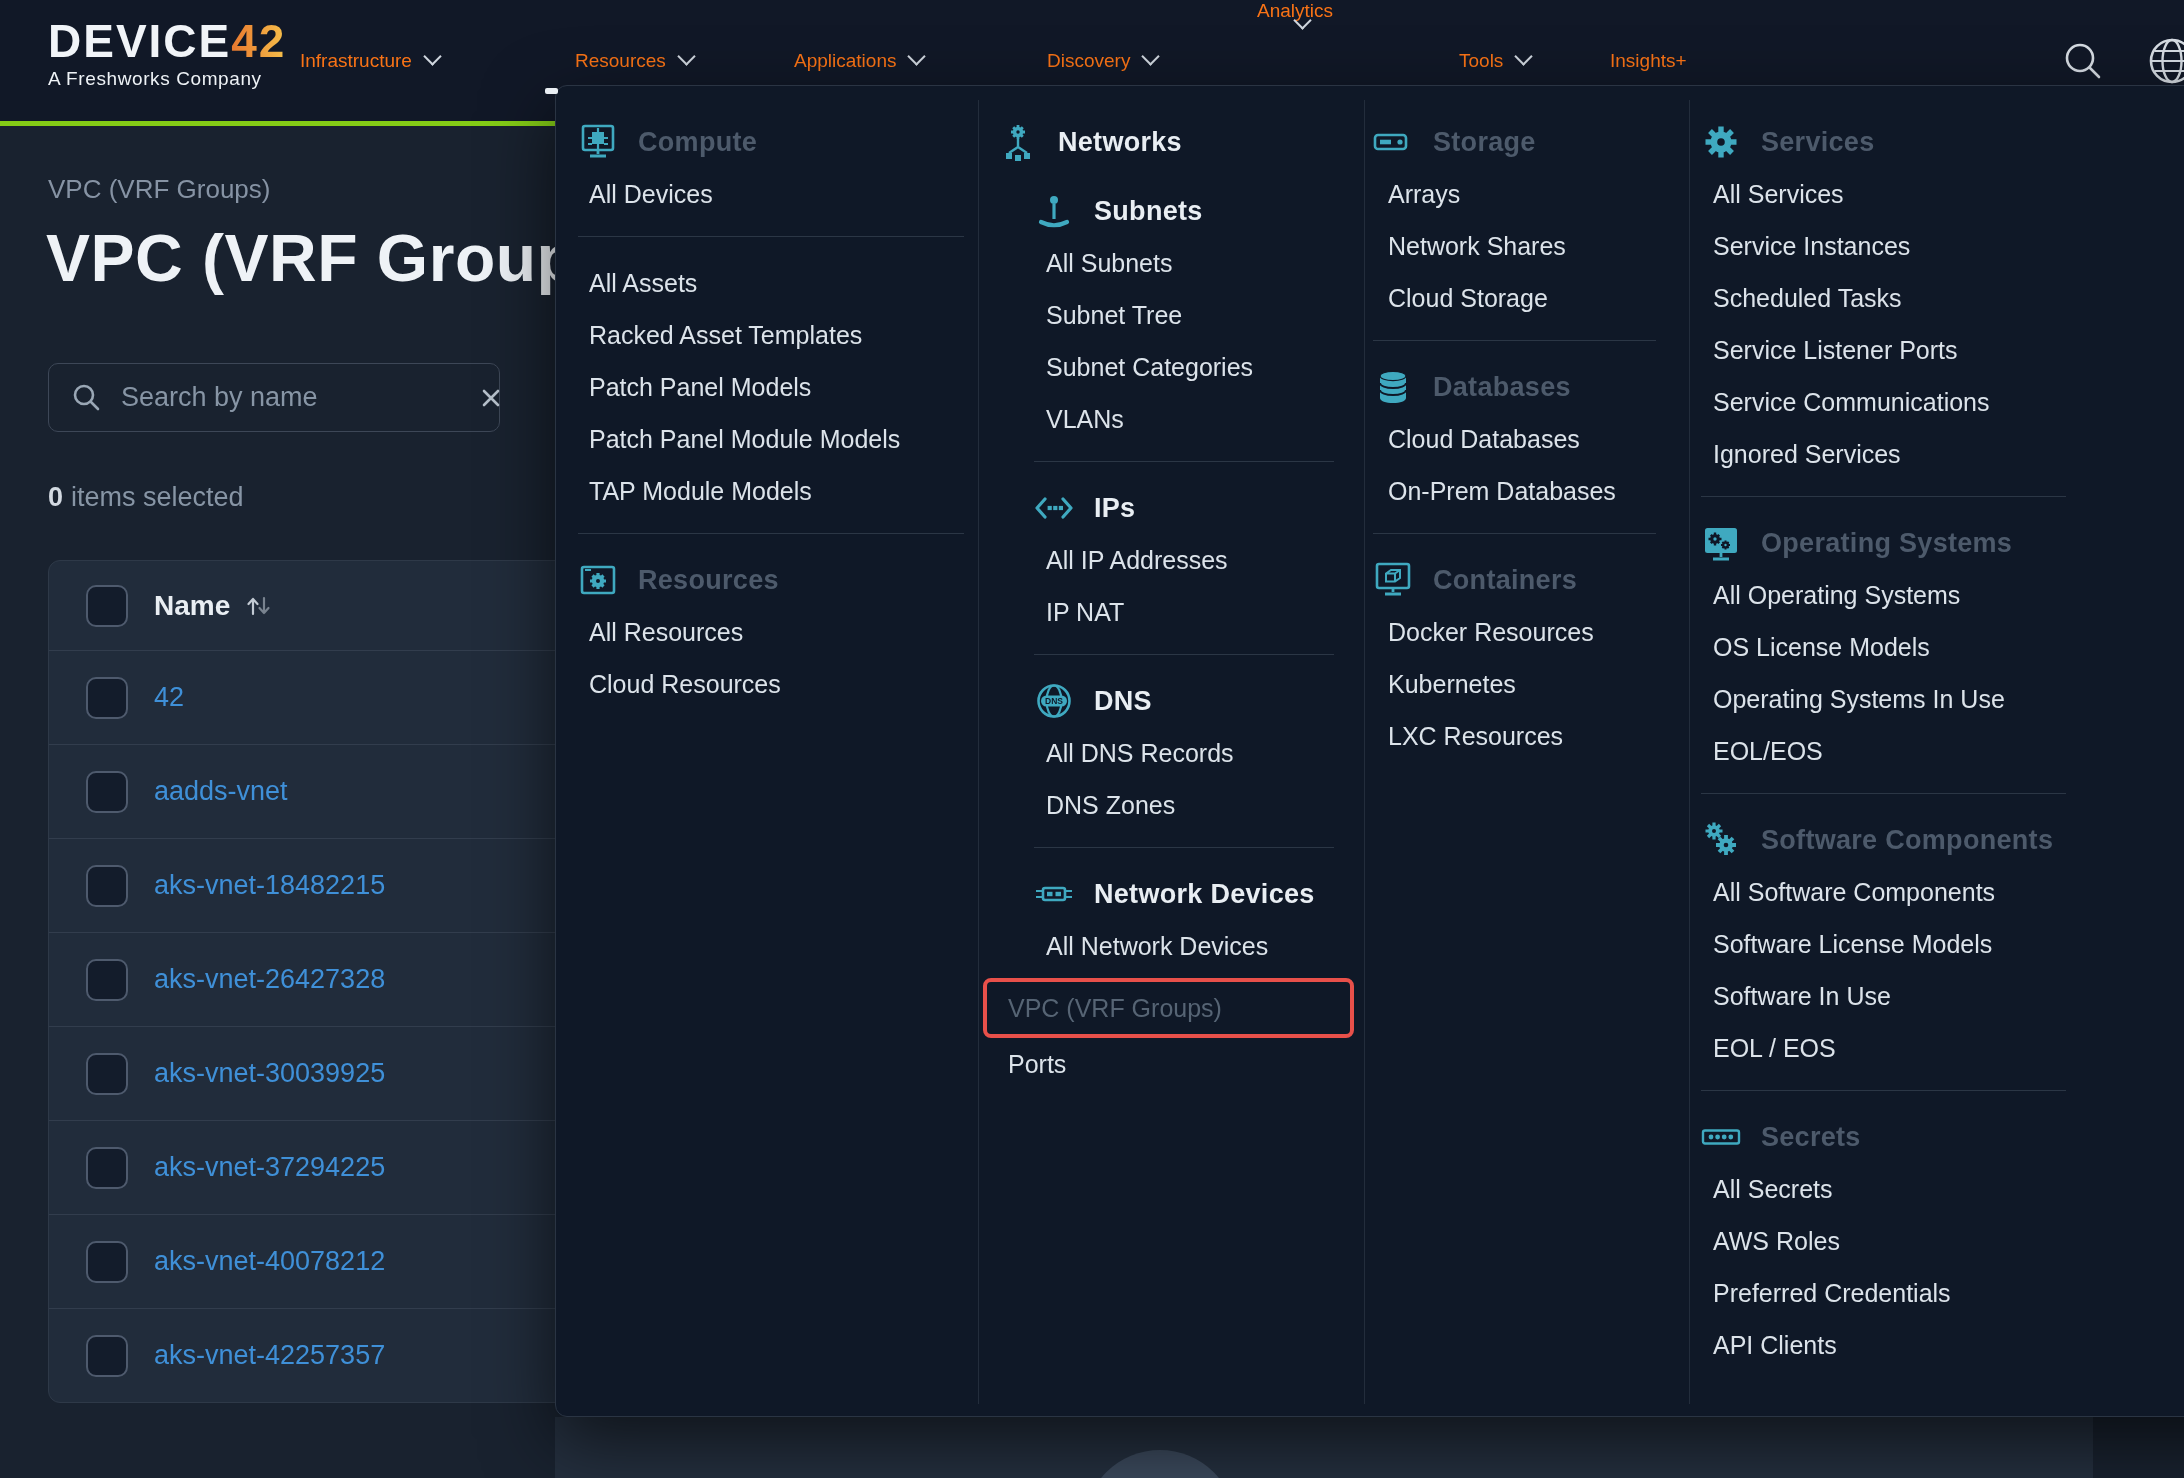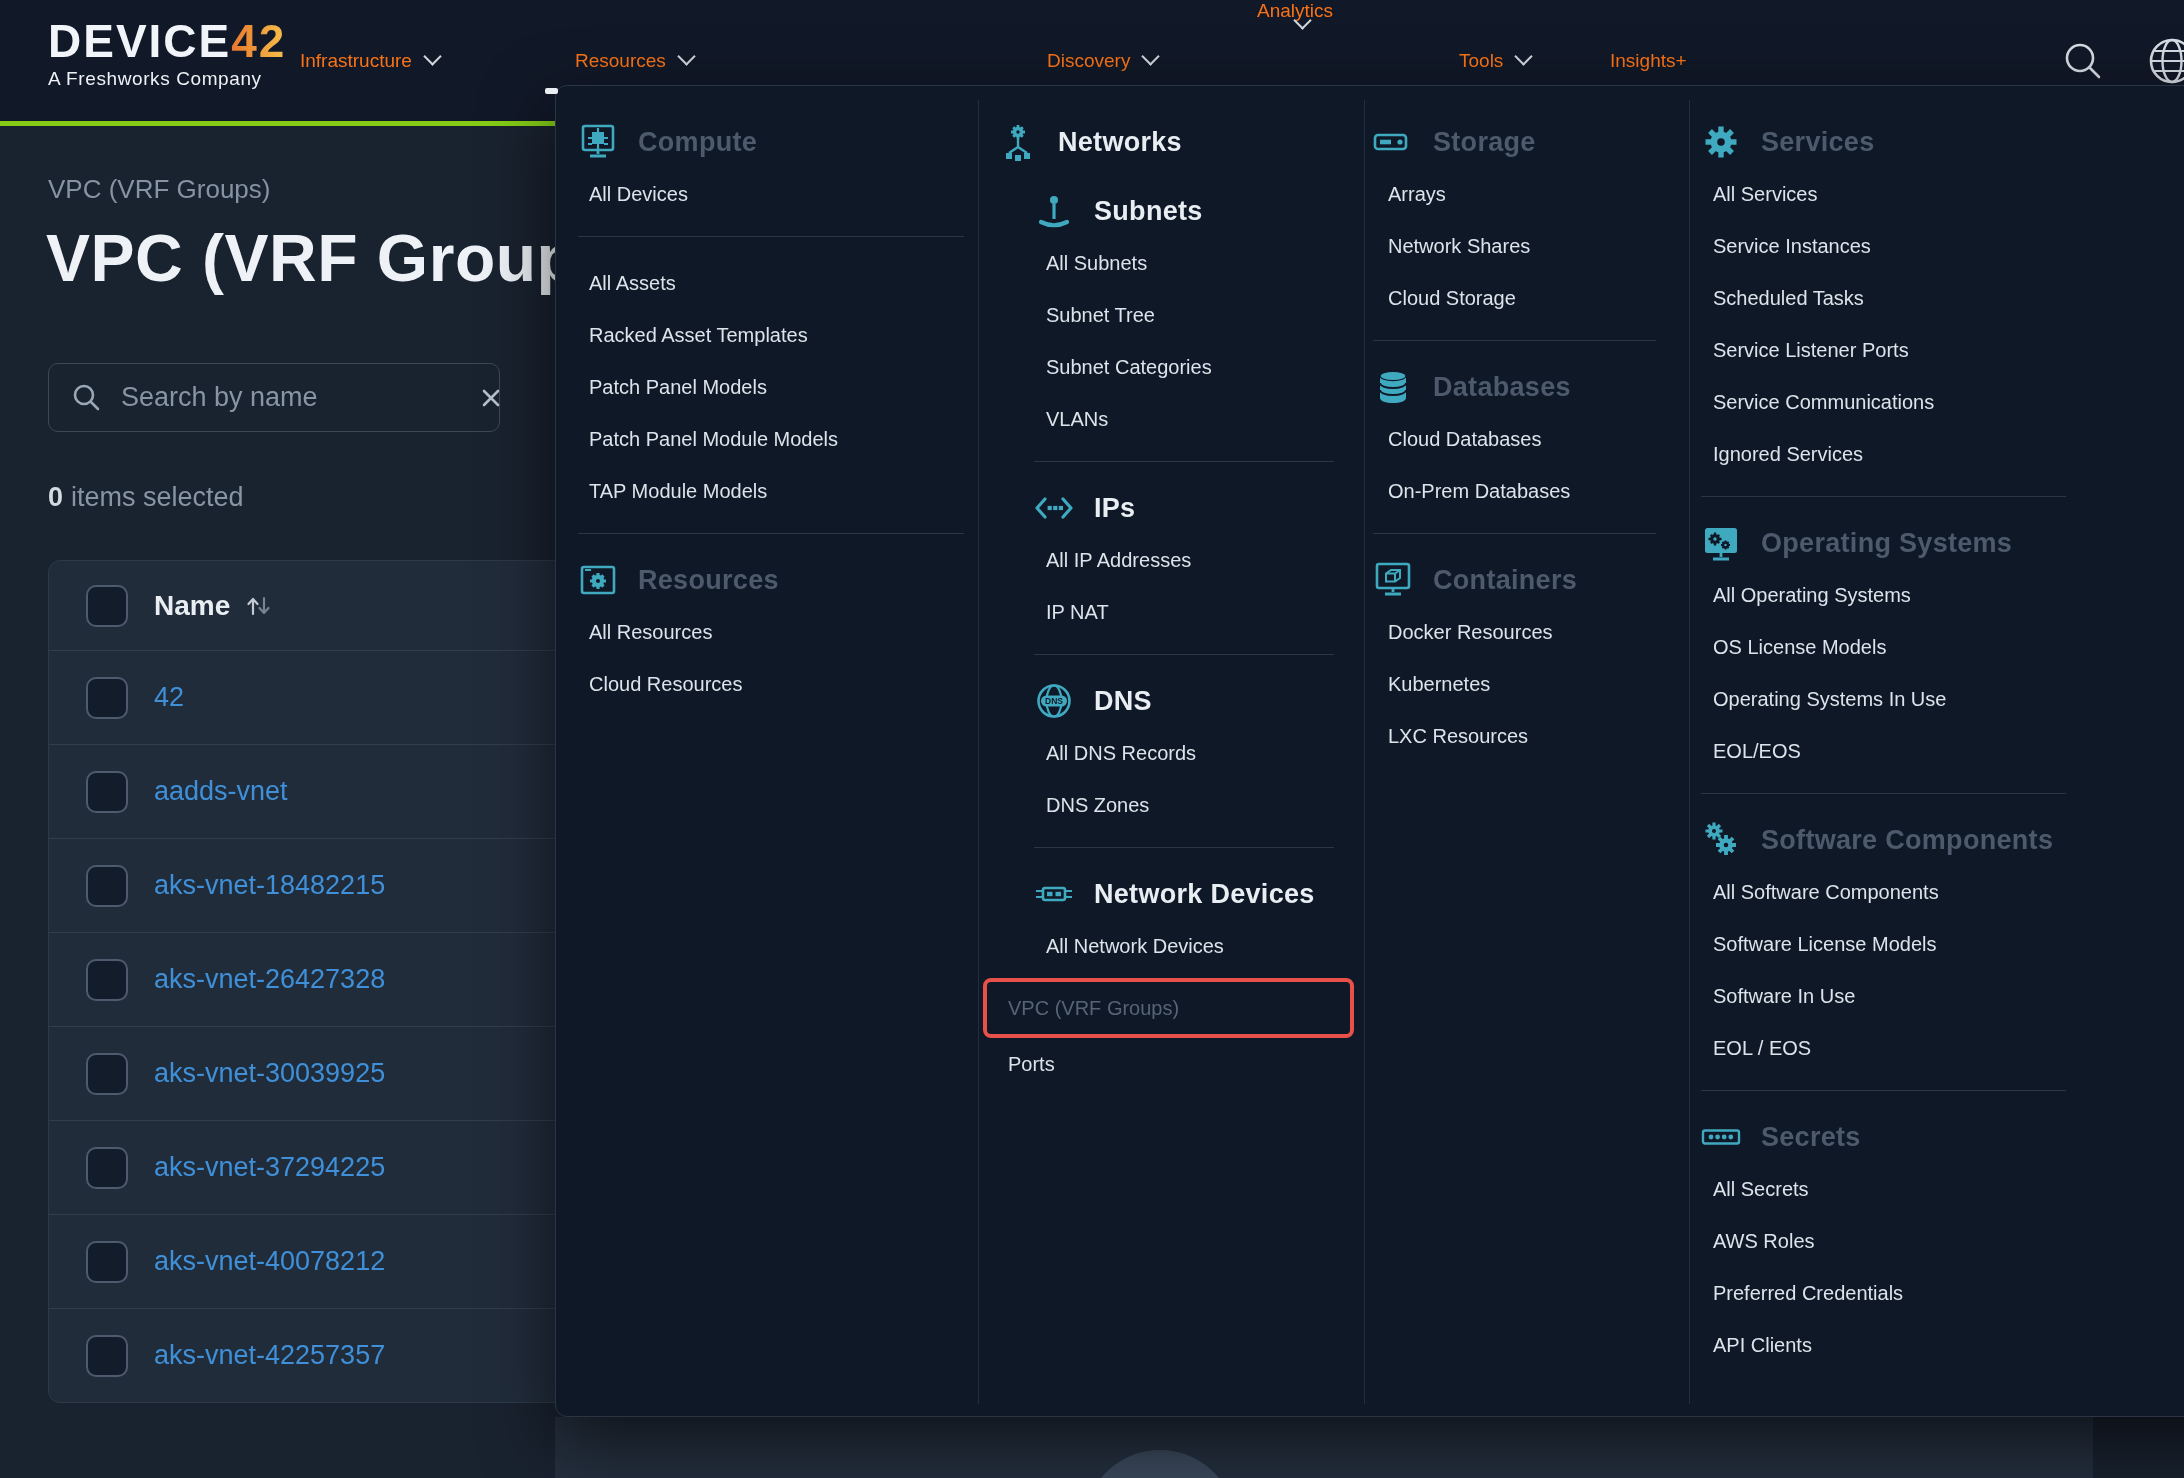--- a/index.html
+++ b/index.html
@@ -53,21 +53,21 @@
     box-shadow:0 24px 70px rgba(0,0,0,.6);z-index:20;}
   .vsep{position:absolute;width:1px;top:14px;height:1304px;background:#232d3c;}
   .col{position:absolute;top:0;padding-top:30px;}
   .msh{display:flex;align-items:center;height:52px;gap:20px;white-space:nowrap;}
   .msh .t{font-size:27px;font-weight:bold;color:#4d5a6b;letter-spacing:.3px;}
   .msh.on .t{color:#e9eef3;}
   .msh.sub{margin-left:36px;}
   .micon{width:40px;height:40px;flex:0 0 40px;}
   .micon svg{width:100%;height:100%;display:block;}
   .gap17{margin-top:17px;}
-  .mi{height:52px;line-height:52px;font-size:20px;color:#dce3ea;white-space:nowrap;cursor:pointer;}
+  .mi{height:52px;line-height:52px;font-size:25px;color:#dce3ea;white-space:nowrap;cursor:pointer;}
   .i1{padding-left:11px;} .i2{padding-left:48px;} .i3{padding-left:15px;} .i4{padding-left:12px;}
   .iports{padding-left:10px;}
   .mdv{height:1px;background:#2b3645;margin:16px 0 20px;}
   .mdv.m2{margin-left:36px;width:300px;}
   .vpc-box{margin:6px 0 0 -15px;width:371px;height:60px;border:4px solid #e8504a;border-radius:8px;
     box-sizing:border-box;display:flex;align-items:center;padding-left:21px;cursor:pointer;}
   .vpc-box .mi{color:#566474;height:auto;line-height:normal;padding:0;}
 </style>
 </head>
 <body>
@@ -154,20 +154,24 @@
       <div class="brand-tag">A Freshworks Company</div>
     </div>
     <div class="navitem" style="left:292px;">
         <span>Infrastructure</span>
         <span class="chev"></span>
       </div>
     <div class="navitem" style="left:567px;">
         <span>Resources</span>
         <span class="chev"></span>
       </div>
+    <div class="navitem" style="left:786px;">
+        <span>Applications</span>
+        <span class="chev"></span>
+      </div>
     <div class="navitem" style="left:1039px;">
         <span>Discovery</span>
         <span class="chev"></span>
       </div>
     <div class="navitem" style="left:1249px;flex-direction:column;">
         <span>Analytics</span>
         <span class="chev"></span>
       </div>
     <div class="navitem" style="left:1451px;">
         <span>Tools</span>

